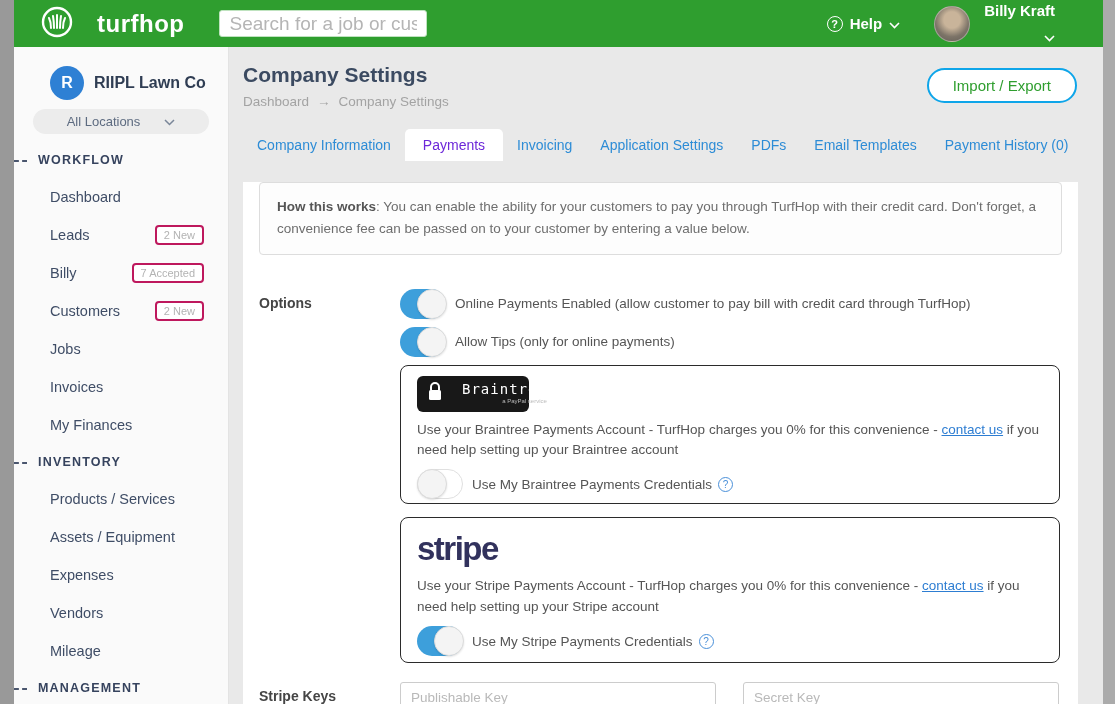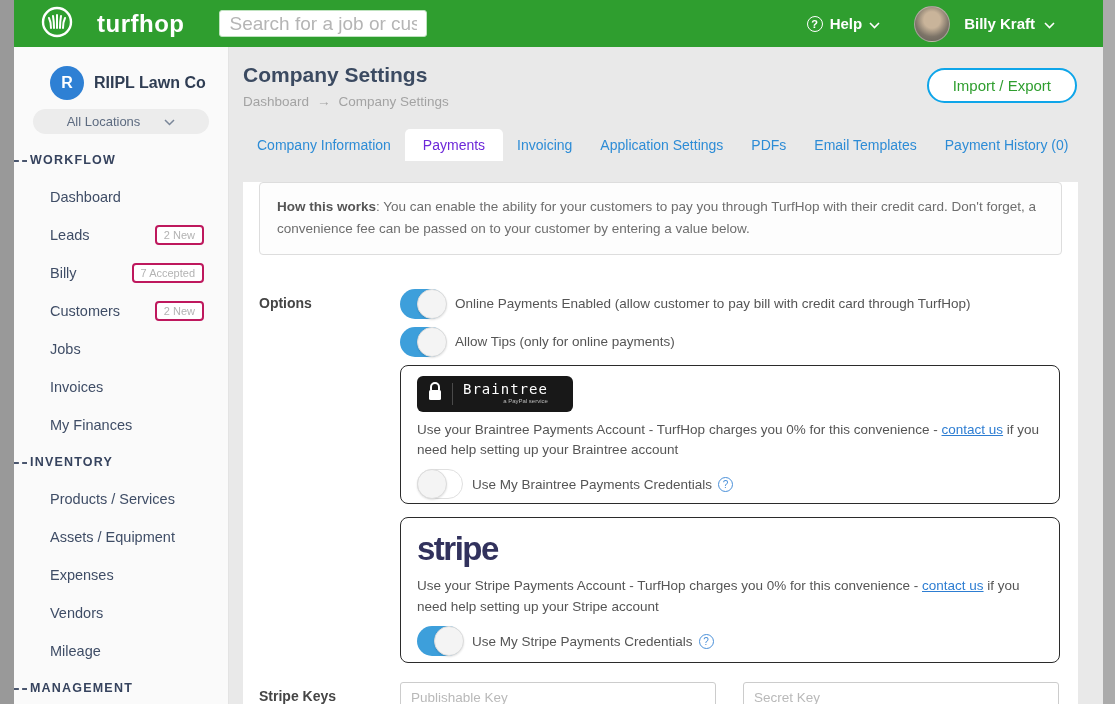--- a/index.html
+++ b/index.html
@@ -21,40 +21,40 @@
   .search-box::placeholder { color:#b5b5b5; }
   .top-right { margin-left:auto; display:flex; align-items:center; }
   .help-group { display:flex; align-items:center; gap:7px; cursor:pointer; margin-right:34px; }
   .help-label { font-size:15px; font-weight:700; }
   .q-circ-white { display:inline-flex; width:16px; height:16px; border:1.5px solid #fff;
     border-radius:50%; font-size:11px; font-weight:700; align-items:center; justify-content:center; }
   .chev { display:inline-block; }
   .avatar { width:36px; height:36px; border-radius:50%; margin-right:14px; cursor:pointer;
     background:radial-gradient(circle at 50% 38%, #c9b49a 0 30%, #7d7468 62%, #5f5a52 100%);
     border:1px solid rgba(255,255,255,.35); }
-  .user-group { display:flex; align-items:flex-start; gap:9px; cursor:pointer; }
+  .user-group { display:flex; align-items:flex-end; gap:9px; cursor:pointer;flex-direction:column; }
   .user-name { font-size:15px; font-weight:700; }
 
   
   .body-wrap { display:flex; height:657px; }
   .sidebar { width:215px; background:#fafafa; border-right:1px solid #e3e3e3;
     padding-top:19px; flex-shrink:0; }
   .main { flex:1; background:#e9e9e9; position:relative; }
 
   
   .company-row { display:flex; align-items:center; gap:10px; padding-left:36px; height:34px; }
   .company-badge { width:34px; height:34px; border-radius:50%; background:#2e80d4; color:#fff;
     font-size:16px; font-weight:700; display:flex; align-items:center; justify-content:center; }
   .company-name { font-size:16px; font-weight:600; color:#2f3d53; }
   .loc-pill { margin:9px auto 0; width:176px; height:25px; background:#ececec; border-radius:13px;
     display:flex; align-items:center; justify-content:center; gap:24px; font-size:13px;
     color:#5d6b80; cursor:pointer; }
   .nav { margin-top:8px; }
   .nav-section { position:relative; height:36px; display:flex; align-items:center;
-    padding-left:16px; font-size:12.5px; font-weight:700; letter-spacing:1.2px; color:#36435e; }
+    padding-left:24px; font-size:12.5px; font-weight:700; letter-spacing:1.2px; color:#36435e; }
   .section-dash { position:absolute; left:0; top:50%; width:13px; border-top:2px dashed #4a566e; }
   .nav-item { height:38px; display:flex; align-items:center; padding:0 24px 0 36px;
     font-size:14.5px; color:#3f4d66; cursor:pointer; }
   .nav-item .spacer { flex:1; }
   .badge { border:2px solid #be185d; background:#fff; border-radius:4px; padding:2px 7px;
     font-size:11px; color:#b3b3b3; white-space:nowrap; }
 
   
   .main-header { padding:16px 0 0 14px; position:relative; }
   .page-title { font-size:21px; font-weight:700; color:#3b4a61; }
@@ -87,21 +87,21 @@
   .toggle.on .knob { right:-1px; }
   .toggle.off { background:#fff; border:1px solid #e0e0e0; }
   .toggle.off .knob { left:-1px; top:-1px; }
   .knob { position:absolute; top:0; width:30px; height:30px; border-radius:50%;
     background:#f4f4f4; border:1px solid #dcdcdc; box-shadow:0 1px 2px rgba(0,0,0,.12); }
   .toggle-text { margin-left:9px; font-size:13.5px; color:#555; }
 
   
   .provider-box { border:1px solid #2b2b2b; border-radius:8px; padding:10px 16px 6px; margin-top:6px; }
   .provider-box.braintree { margin-bottom:13px; padding-bottom:4px; }
-  .bt-logo { width:156px; height:36px; background:#181818; border-radius:6px; display:flex;
+  .bt-logo { width:112px; height:36px; background:#181818; border-radius:6px; display:flex;
     align-items:center; padding:0 11px; gap:10px; cursor:default; }
   .bt-divider { width:1px; height:22px; background:#4a4a4a; }
   .bt-text-col { display:flex; flex-direction:column; align-items:flex-end; }
   .bt-name { font-family:"DejaVu Sans Mono","Liberation Mono",monospace; font-size:14px;
     color:#fff; letter-spacing:1px; line-height:1.1; }
   .bt-sub { font-size:6px; color:#bbb; line-height:1.2; }
   .stripe-logo { font-size:33px; font-weight:700; color:#32325d; letter-spacing:-1.5px;
     line-height:1.15; margin-top:2px; }
   .provider-desc { margin:8px 0; font-size:13.5px; color:#555; line-height:1.55; max-width:640px; }
   .link { color:#2d7dd2; text-decoration:underline; cursor:pointer; }

